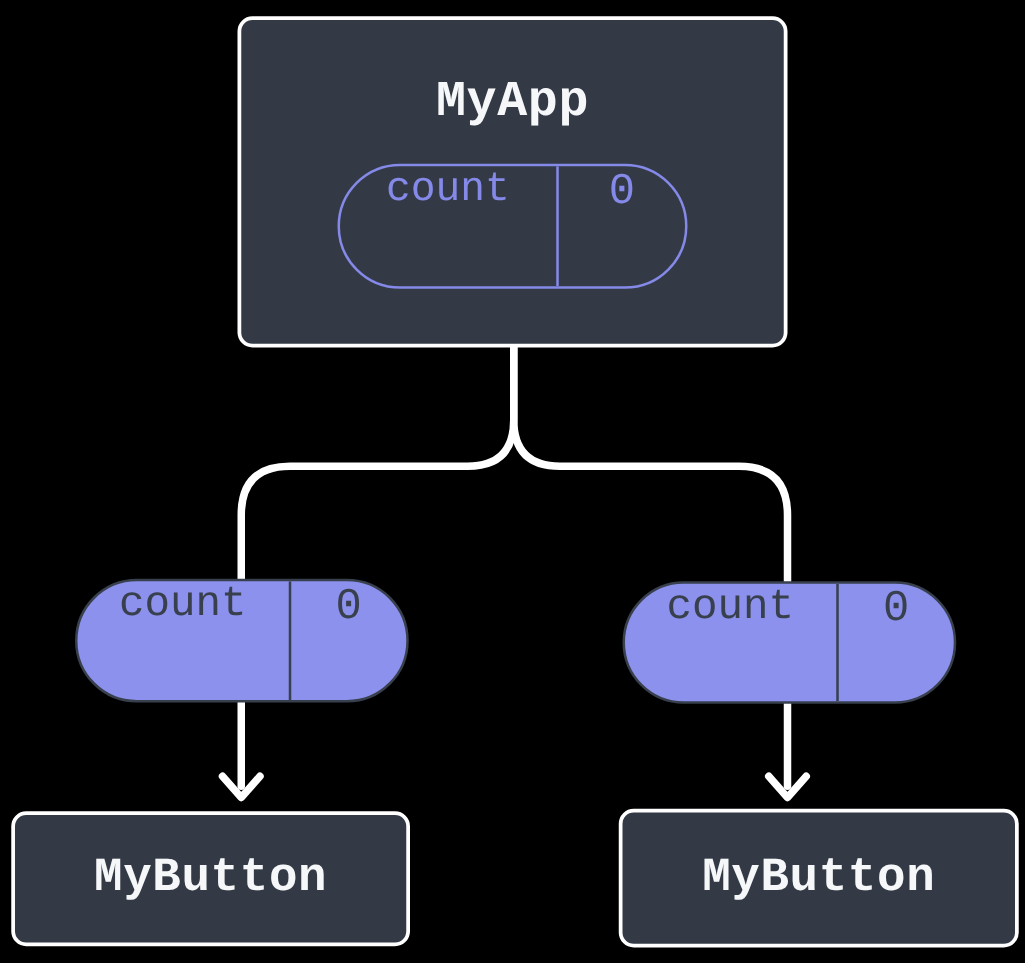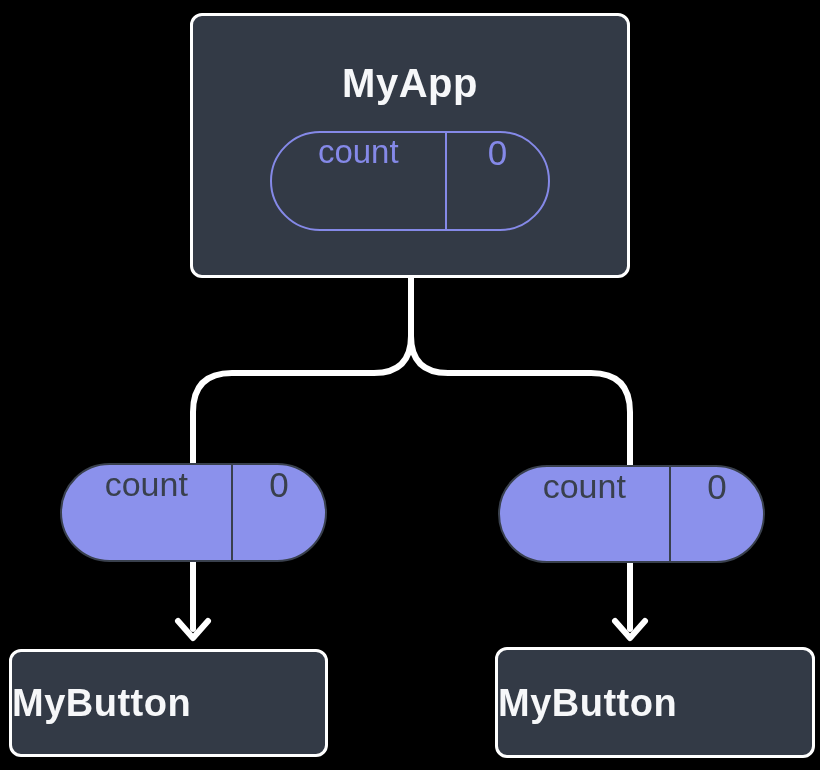--- a/index.html
+++ b/index.html
@@ -12,21 +12,21 @@
     --prop-border:#39404D;
     --prop-text:#39404D;
     --connector:#FFFFFF;
   }
   html,body{margin:0;padding:0;background:var(--background);}
   .stage{
     position:relative;
     width:820px;height:770px;
     background:var(--background);
     overflow:hidden;
-    font-family:Liberation Sans, sans-serif;
+    font-family:Liberation Mono, monospace;
   }
   .wires{position:absolute;left:0;top:0;width:820px;height:770px;}
   .wires path{
     fill:none;
     stroke:var(--connector);
     stroke-width:6;
     stroke-linecap:round;
     stroke-linejoin:round;
   }
   .node{
@@ -40,21 +40,21 @@
   .node-root{
     left:190px;top:13px;width:440px;height:265px;
     display:flex;flex-direction:column;align-items:center;
     padding-top:46px;
   }
   .node-title{
     font-size:40px;font-weight:700;line-height:42px;
     letter-spacing:0.5px;color:var(--node-text);
   }
   .node-button{
-    display:flex;align-items:center;
+    display:flex;align-items:center;justify-content:center;
   }
   .node-button .node-title{font-size:38px;font-weight:600;}
   .node-button-left{left:9px;top:649px;width:319px;height:108px;}
   .node-button-right{left:495px;top:647px;width:320px;height:111px;}
   .pill{
     box-sizing:border-box;
     display:flex;align-items:flex-start;
     border-radius:60px;
     overflow:hidden;
   }

